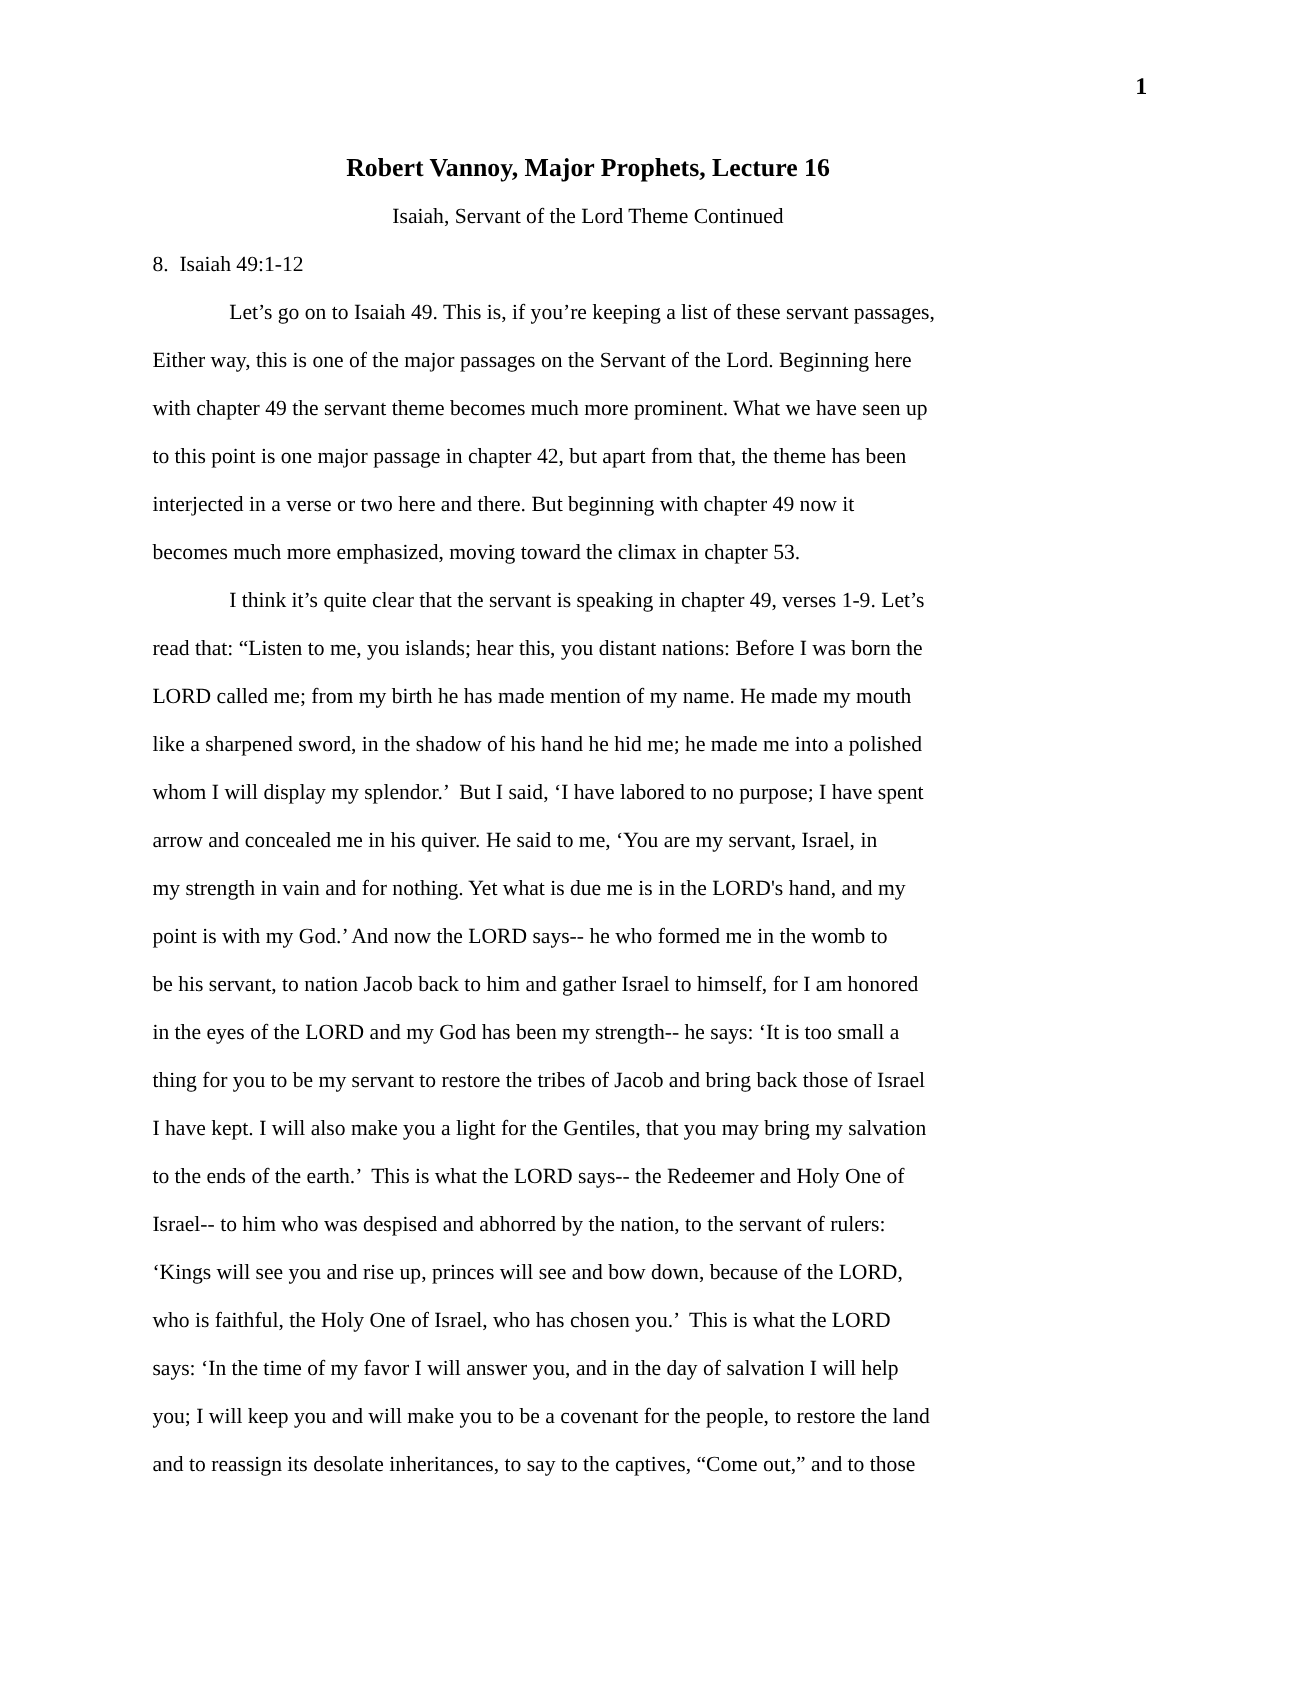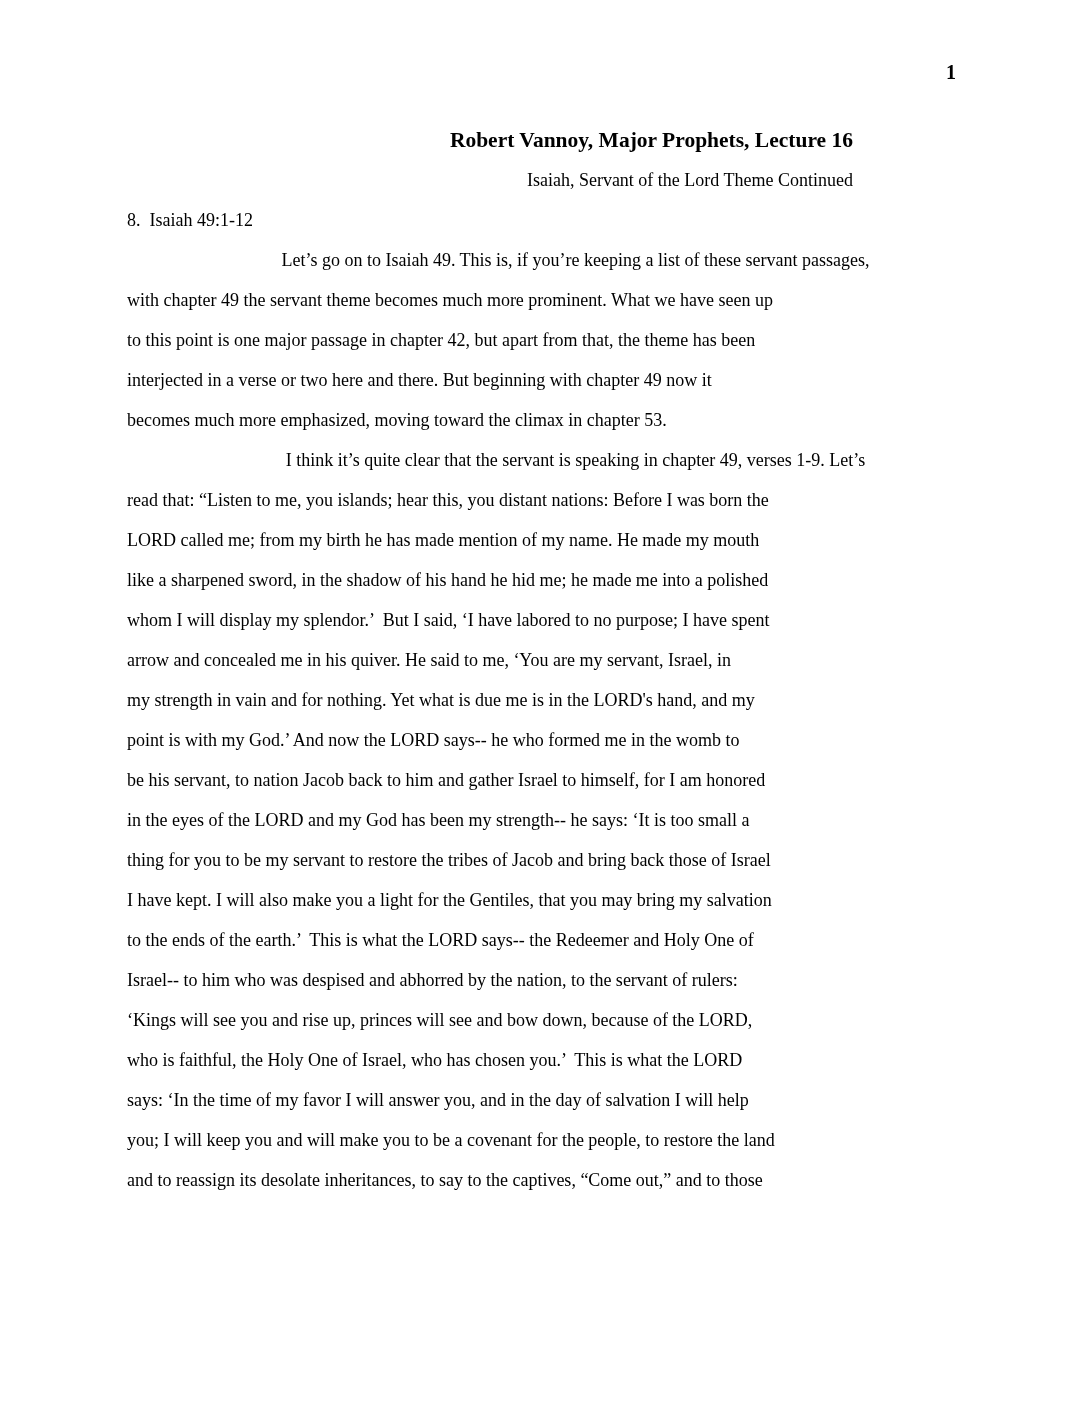--- a/index.html
+++ b/index.html
@@ -31,43 +31,43 @@
     width: 833px;
   }
   .line {
     height: 40px;
     line-height: 40px;
     font-size: 18px;
     white-space: pre; 
   }
   .centered {
     width: 726px;        
-    text-align: right;
+    text-align: center;
   }
   .title-line {
     font-weight: bold;
     font-size: 21.5px;
   }
   .indent {
     padding-left: 64px;  
-    text-align: center;
   }
 </style>
 </head>
 <body>
 
 <div class="page-number">1</div>
 
 <div class="content">
   <div class="line centered title-line">Robert Vannoy, Major Prophets, Lecture 16</div>
   <div class="line centered">Isaiah, Servant of the Lord Theme Continued</div>
   <div class="line">8.  Isaiah 49:1-12</div>
 
   <div>
     <div class="line indent">Let’s go on to Isaiah 49. This is, if you’re keeping a list of these servant passages,</div>
+    <div class="line">Either way, this is one of the major passages on the Servant of the Lord. Beginning here</div>
     <div class="line">with chapter 49 the servant theme becomes much more prominent. What we have seen up</div>
     <div class="line">to this point is one major passage in chapter 42, but apart from that, the theme has been</div>
     <div class="line">interjected in a verse or two here and there. But beginning with chapter 49 now it</div>
     <div class="line">becomes much more emphasized, moving toward the climax in chapter 53.</div>
   </div>
 
   <div>
     <div class="line indent">I think it’s quite clear that the servant is speaking in chapter 49, verses 1-9. Let’s</div>
     <div class="line">read that: “Listen to me, you islands; hear this, you distant nations: Before I was born the</div>
     <div class="line">LORD called me; from my birth he has made mention of my name. He made my mouth</div>

